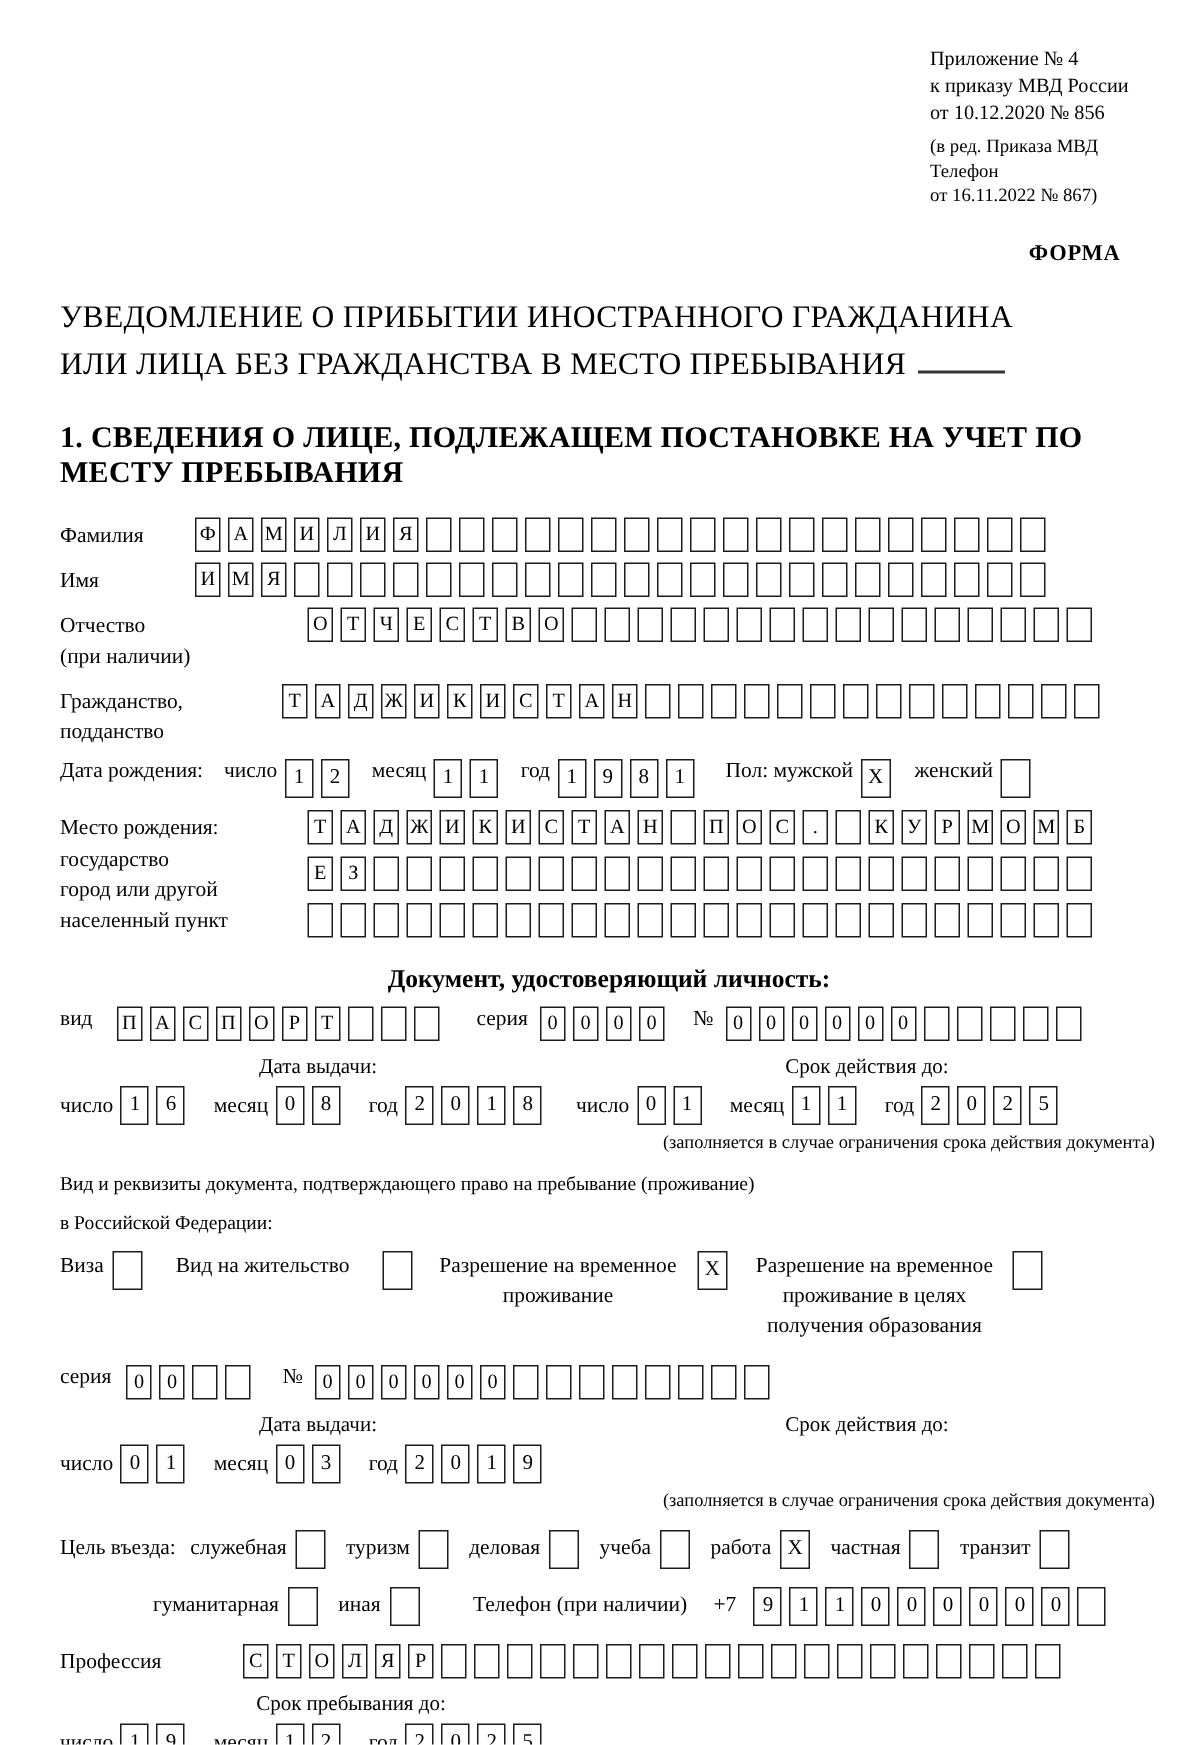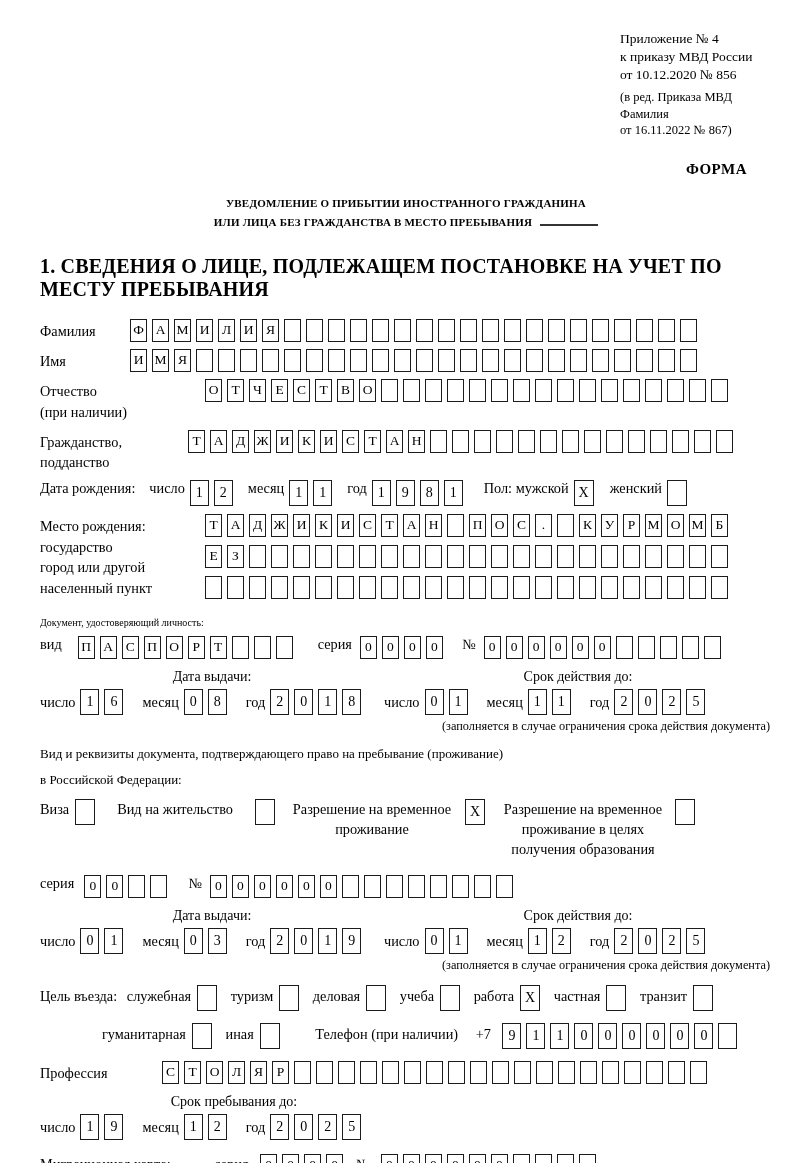--- a/index.html
+++ b/index.html
@@ -9,42 +9,42 @@
     font-family:"Liberation Serif", serif; color:#000;
     overflow:hidden;
   }
   .page { padding:30px 28px 20px 40px; }
 
   
   .hdr-right { margin-left:580px; font-size:13.5px; line-height:1.35; }
   .hdr-right .rev { font-size:12.5px; margin-top:4px; }
   .forma { text-align:right; font-weight:bold; font-size:15px; letter-spacing:.5px; margin:22px 25px 18px 0; }
 
-  .title { text-align:center; font-weight:bold; font-size:11px; line-height:1.45; letter-spacing:.2px; }
+  .title { text-align:left; font-weight:normal; font-size:21px; line-height:1.45; letter-spacing:.2px; }
   .title .blank { display:inline-block; width:58px; border-bottom:2px solid #333; height:14px; margin-left:8px; }
 
   .sec1 { font-weight:bold; font-size:20px; margin:24px 0 18px 0; letter-spacing:.2px; }
 
   
   .cells { display:inline-block; white-space:nowrap; vertical-align:middle; }
   .cell {
     display:inline-block; width:17px; height:23px; border:1.7px solid #1c1c1c;
     margin-right:5px; text-align:center; font-size:13.5px; line-height:20px;
     vertical-align:middle; background:#fff;
   }
   .cell-lg { width:19px; height:26px; font-size:14px; line-height:23px; }
   .chk { display:inline-block; width:20px; height:26px; border:1.7px solid #1c1c1c;
     text-align:center; font-size:14px; line-height:23px; vertical-align:middle; background:#fff; }
 
   .frow { display:flex; align-items:flex-start; margin-bottom:7px; }
   .flabel { font-size:14.3px; line-height:1.45; flex-shrink:0; padding-top:2px; }
   .w88 { width:90px; } .w165 { width:165px; } .w138 { width:148px; } .w120 { width:122px; }
   .boxrow { margin-bottom:8px; white-space:nowrap; }
 
-  .center-bold { font-weight:normal; font-size:10px; margin:10px 0 8px 0; }
+  .center-bold { text-align:center; font-weight:bold; font-size:17px; margin:10px 0 8px 0; }
 
   .date-pair { display:flex; margin-top:10px; }
   .date-col { text-align:left; }
   .date-caption { font-size:14px; text-align:center; margin-bottom:4px; }
   .date-line { white-space:nowrap; }
   .dlabel { font-size:14.3px; margin-right:5px; vertical-align:middle; }
   .dlabel + .cells { margin-right:10px; }
 
   .note-right { font-size:12.3px; text-align:right; margin:4px 0 10px 0; padding-right:2px; }
 
@@ -66,21 +66,21 @@
 </head>
 <body>
 
 <div class="page">
 
   <div class="hdr-right">
     <div>Приложение № 4</div>
     <div>к приказу МВД России</div>
     <div>от 10.12.2020 № 856</div>
     <div class="rev">
-      <div>(в ред. Приказа МВД Фамилия</div>
+      <div>(в ред. Приказа МВД Телефон</div>
       <div>от 16.11.2022 № 867)</div>
     </div>
   </div>
 
   <div class="forma">ФОРМА</div>
 
   <div class="title">
     <div>УВЕДОМЛЕНИЕ О ПРИБЫТИИ ИНОСТРАННОГО ГРАЖДАНИНА</div>
     <div><span>ИЛИ ЛИЦА БЕЗ ГРАЖДАНСТВА В МЕСТО ПРЕБЫВАНИЯ</span><span class="blank"></span></div>
   </div>
@@ -208,25 +208,20 @@
     <div class="date-col" style="width:47%">
       <div class="date-caption">Дата выдачи:</div>
       <div class="date-line">
         <span class="dlabel">число</span><span class="cells"><span class="cell cell-lg">0</span><span class="cell cell-lg">1</span></span>
         <span class="dlabel">месяц</span><span class="cells"><span class="cell cell-lg">0</span><span class="cell cell-lg">3</span></span>
         <span class="dlabel">год</span><span class="cells"><span class="cell cell-lg">2</span><span class="cell cell-lg">0</span><span class="cell cell-lg">1</span><span class="cell cell-lg">9</span></span>
       </div>
     </div>
     <div class="date-col" style="width:53%">
       <div class="date-caption">Срок действия до:</div>
-      <div class="date-line">
-        <span class="dlabel">число</span><span class="cells"><span class="cell cell-lg">0</span><span class="cell cell-lg">1</span></span>
-        <span class="dlabel">месяц</span><span class="cells"><span class="cell cell-lg">1</span><span class="cell cell-lg">2</span></span>
-        <span class="dlabel">год</span><span class="cells"><span class="cell cell-lg">2</span><span class="cell cell-lg">0</span><span class="cell cell-lg">2</span><span class="cell cell-lg">5</span></span>
-      </div>
     </div>
   </div>
   <div class="note-right">(заполняется в случае ограничения срока действия документа)</div>
 
   <div class="purpose-row">
     <span>Цель въезда:</span>
     <span style="margin-left:6px">служебная</span><span class="chk"></span>
     <span>туризм</span><span class="chk"></span>
     <span>деловая</span><span class="chk"></span>
     <span>учеба</span><span class="chk"></span>

